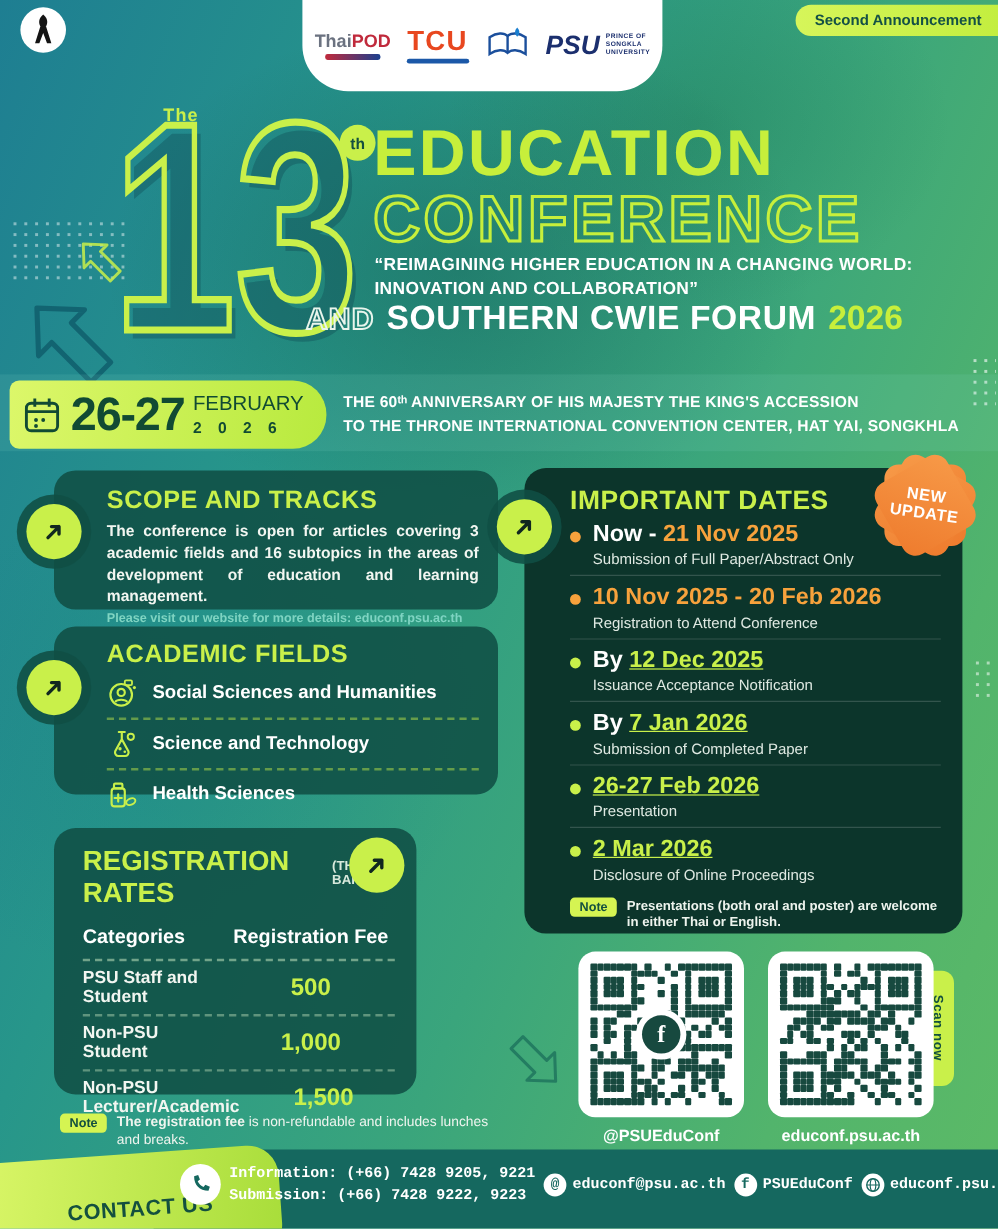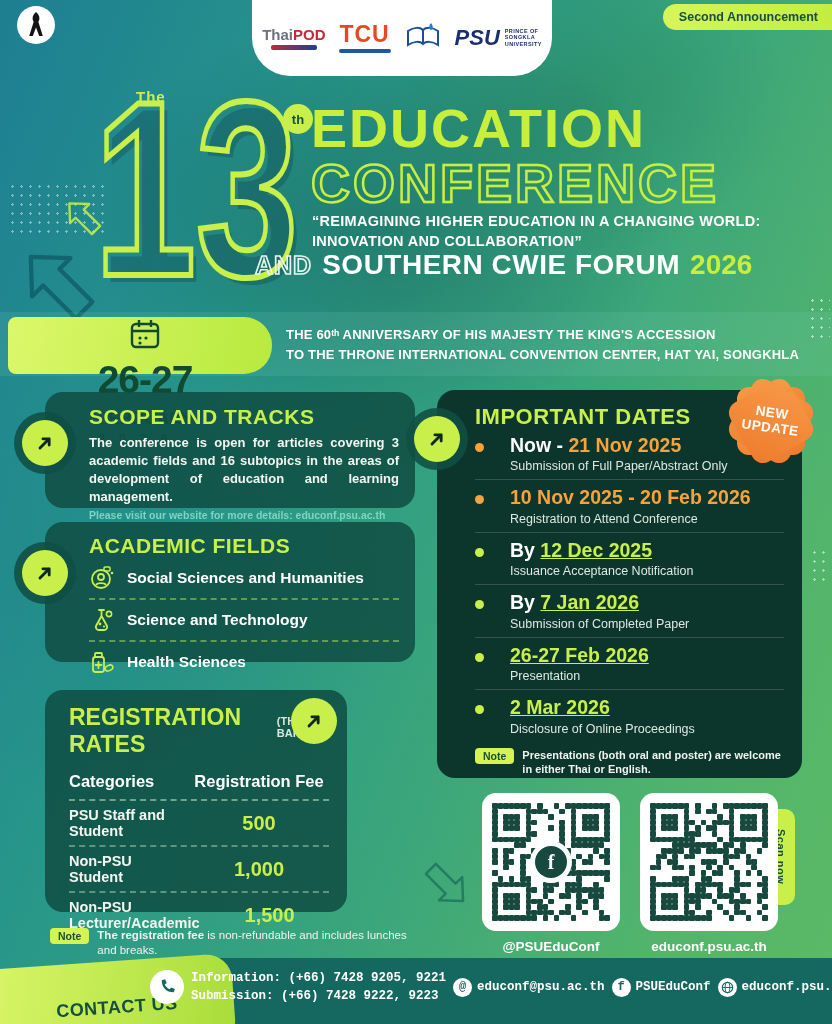--- a/index.html
+++ b/index.html
@@ -38,24 +38,24 @@
   .t-conference{left:311px;top:152px;font-size:54px;font-weight:800;letter-spacing:3px;color:transparent;
     -webkit-text-stroke:2.5px #c7ef3b;}
   .t-quote{left:312px;top:212px;color:#fff;font-size:14.5px;font-weight:800;letter-spacing:.3px;line-height:1.35;}
   .t-forum{left:255px;top:249px;display:flex;align-items:baseline;gap:10px;}
   .t-and{font-size:25px;font-weight:800;color:transparent;-webkit-text-stroke:1.6px #e9f5ec;letter-spacing:1px;}
   .t-forum-main{font-size:28px;font-weight:800;color:#fff;letter-spacing:.5px;}
   .t-forum-year{font-size:28px;font-weight:800;color:#c7ef3b;}
   
   .band{left:0;top:312px;width:832px;height:64px;background:rgba(140,225,205,.12);}
   .date-pill{left:8px;top:317px;width:264px;height:57px;border-radius:8px 28px 28px 8px;
-    background:linear-gradient(100deg,#dcf76a,#b8ea3e);display:flex;align-items:center;gap:7px;padding-left:10px;box-sizing:border-box;flex-direction:column;}
+    background:linear-gradient(100deg,#dcf76a,#b8ea3e);display:flex;align-items:center;gap:7px;padding-left:10px;box-sizing:border-box;}
   .date-days{font-size:39px;font-weight:800;color:#114a33;letter-spacing:-1px;}
   .date-col{display:flex;flex-direction:column;gap:2px;color:#114a33;}
-  .date-month{font-size:17px;font-weight:700;}
+  .date-month{font-size:17px;font-weight:400;}
   .date-year{font-size:13px;font-weight:800;letter-spacing:5px;}
   .venue{left:286px;top:325px;color:#fff;font-size:13px;font-weight:800;line-height:1.55;letter-spacing:.2px;}
   
   .card{background:rgba(16,78,68,.88);border-radius:18px;box-sizing:border-box;}
   .scope-card{left:45px;top:392px;width:370px;height:116px;padding:13px 16px 4px 44px;}
   .card-title{color:#c9f04a;font-size:21px;font-weight:800;letter-spacing:.5px;}
   .scope-body{color:#f2f6f1;font-size:13px;font-weight:600;line-height:1.38;margin-top:5px;text-align:justify;}
   .scope-link{color:#7fd4c2;font-size:10.5px;font-weight:700;margin-top:3px;}
   .acad-card{left:45px;top:522px;width:370px;height:140px;padding:12px 16px 8px 44px;}
   .acad-row{display:flex;align-items:center;gap:12px;height:40px;}
@@ -77,21 +77,21 @@
   .reg-row + .reg-row{border-top:2px dashed rgba(210,240,200,.4);}
   .reg-cat{color:#f2f6f1;font-size:14.5px;font-weight:600;}
   .reg-fee{color:#c9f04a;font-size:20px;font-weight:800;text-align:center;}
   .note-line{left:50px;top:928px;display:flex;align-items:flex-start;gap:8px;width:370px;}
   .note-pill{background:#d5f452;color:#14503f;font-size:10.5px;font-weight:800;padding:2px 8px;border-radius:4px;flex:none;}
   .note-text{color:#eef4ee;font-size:11.5px;line-height:1.3;}
   .note-text b{font-weight:800;}
   
   .imp-card{left:437px;top:390px;width:365px;height:388px;background:#0c352b;border-radius:18px;
     box-sizing:border-box;padding:14px 18px 10px 38px;}
-  .imp-item{display:flex;gap:26px;align-items:flex-start;padding:5px 0 4px 0;}
+  .imp-item{display:flex;gap:10px;align-items:flex-start;padding:5px 0 4px 0;}
   .bullet{width:9px;height:9px;border-radius:50%;margin-top:8px;flex:none;}
   .bullet.orange{background:#f7a23c;} .bullet.lime{background:#c9f04a;}
   .imp-date{font-size:19.5px;font-weight:800;line-height:1.1;}
   .imp-date .pre{color:#fff;} .imp-date .dt.orange{color:#f7a23c;} .imp-date .dt.lime{color:#c9f04a;text-decoration:underline;}
   .imp-desc{color:#dfe9e2;font-size:12.5px;font-weight:500;margin-top:3px;}
   .imp-sep{border-top:1px solid rgba(255,255,255,.16);margin:2px 0;}
   .imp-note{display:flex;gap:8px;margin-top:8px;align-items:flex-start;}
   .imp-note .note-text{font-size:11px;font-weight:600;}
   .burst{position:absolute;right:-14px;top:-14px;width:90px;height:90px;}
   .burst-sq{position:absolute;inset:11px;background:linear-gradient(140deg,#f79a48,#ee7b2d);border-radius:12px;}

